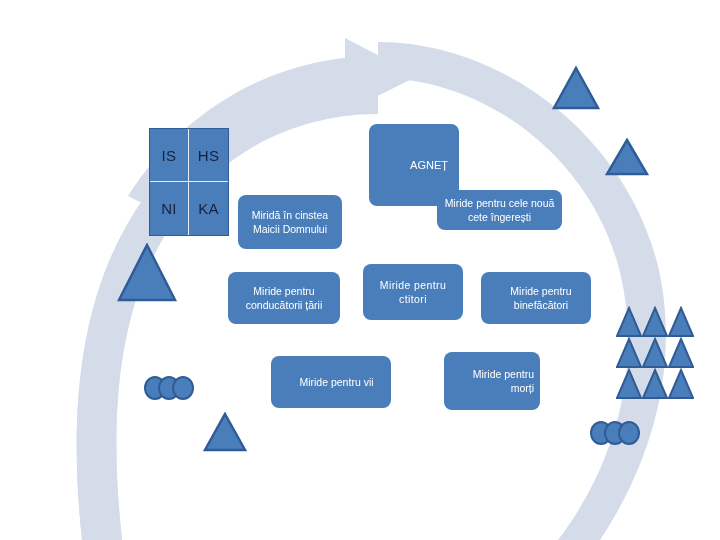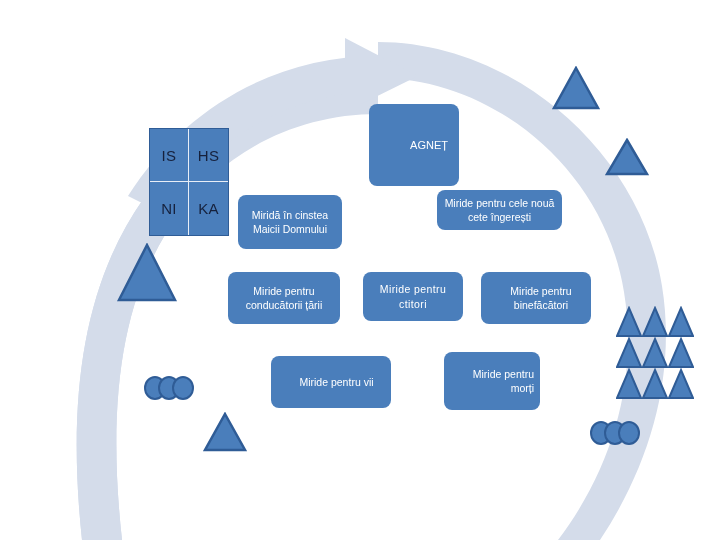--- a/index.html
+++ b/index.html
@@ -59,29 +59,29 @@
     display: flex;
     align-items: center;
     justify-content: center;
     text-align: center;
     font-size: 10.5px;
     line-height: 1.35;
     padding: 4px 6px;
     box-sizing: border-box;
   }
   .box.agnet {
-    left: 369px; top: 104px;
+    left: 369px; top: 124px;
     width: 90px; height: 82px;
     font-size: 11px;
     padding-left: 36px;
   }
   .box.b-maica   { left: 238px; top: 195px; width: 104px; height: 54px; }
   .box.b-ingeri  { left: 437px; top: 190px; width: 125px; height: 40px; }
   .box.b-conduc  { left: 228px; top: 272px; width: 112px; height: 52px; }
-  .box.b-ctitori { left: 363px; top: 272px; width: 100px; height: 49px; letter-spacing: 0.4px; }
+  .box.b-ctitori { left: 363px; top: 264px; width: 100px; height: 56px; letter-spacing: 0.4px; }
   .box.b-binef   { left: 481px; top: 272px; width: 110px; height: 52px; padding-left: 16px; }
   .box.b-vii     { left: 271px; top: 356px; width: 120px; height: 52px; padding-left: 17px; }
   .box.b-morti   { left: 444px; top: 352px; width: 96px; height: 58px; text-align: right; }
 
   
   .tri {
     position: absolute;
   }
   .tri svg { display: block; }
 

